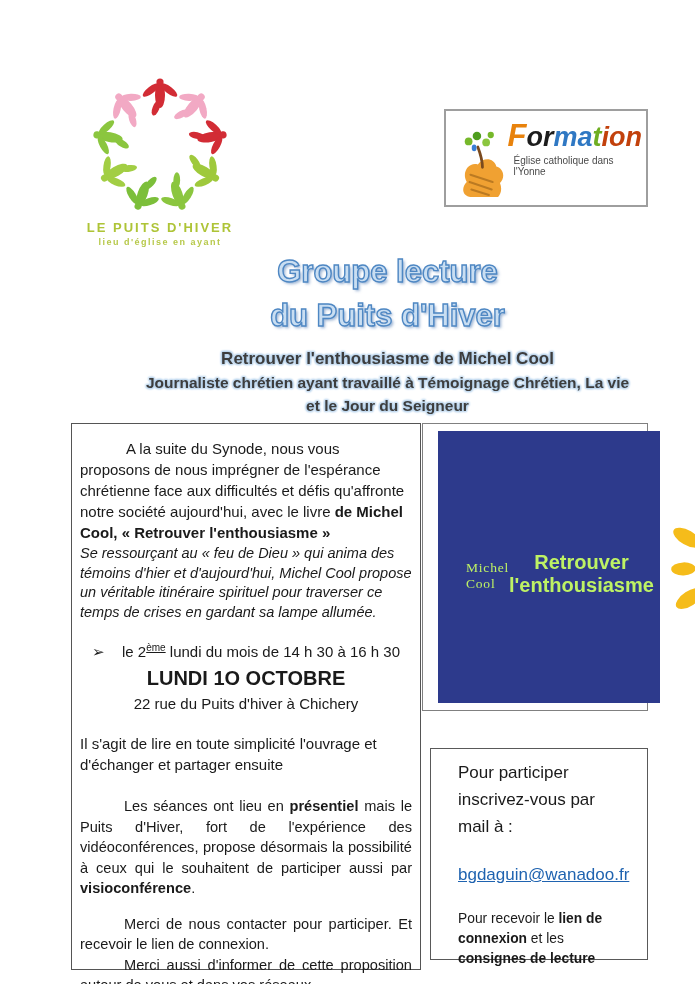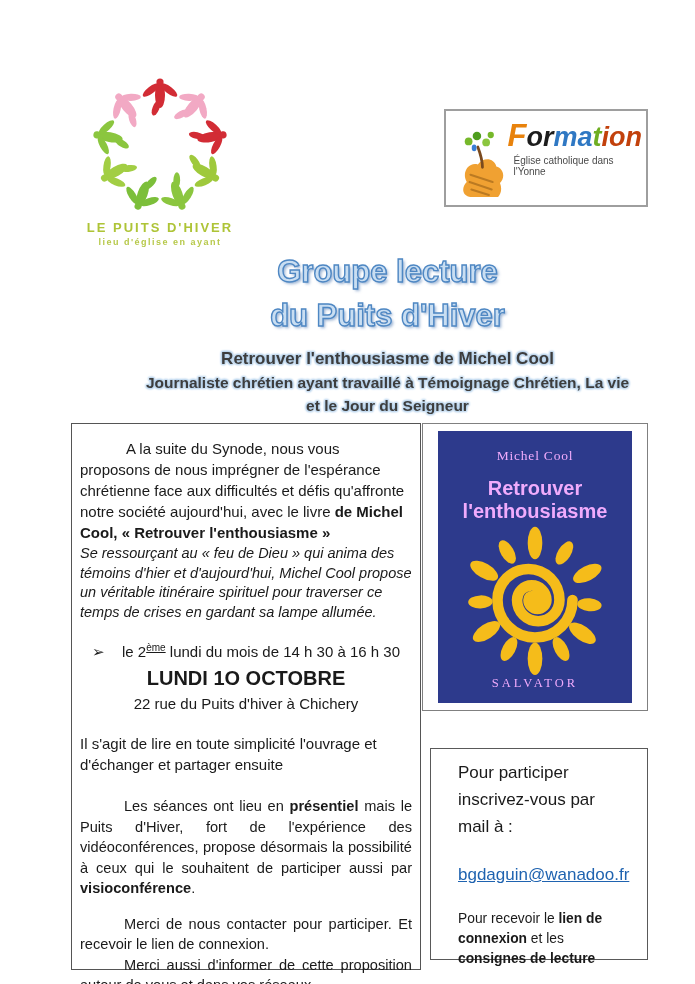--- a/index.html
+++ b/index.html
@@ -51,22 +51,22 @@
   .p-seances{margin-top:21px !important;text-indent:44px;text-align:justify;
              font-size:14.6px;line-height:20.5px;}
   .p-merci{margin-top:15px !important;text-indent:44px;text-align:justify;
            font-size:14.6px;line-height:20.5px;}
   .p-merci2{text-indent:44px;text-align:justify;font-size:14.6px;line-height:20.5px;}
   sup{font-size:10px;text-decoration:underline;}
 
   
   .book-box{position:absolute;left:422px;top:423px;width:226px;height:288px;
             border:1px solid #808080;box-sizing:border-box;padding:7px 15px;background:#fff;}
-  .book-cover{width:100%;height:100%;background:#2d3a8c;display:flex;flex-direction:column;
-              align-items:center;color:#f0abfc;}
+  .book-cover{width:100%;height:100%;background:#2d3a8c;display:flex;flex-direction:row;
+              align-items:center;color:#bef264;padding-left:28px;}
   .book-author{font-family:"Liberation Serif",serif;font-size:13.5px;letter-spacing:.8px;
                margin-top:17px;}
   .book-title{font-weight:bold;font-size:20px;line-height:23px;text-align:center;margin-top:13px;}
   .book-sun{flex:1;display:flex;align-items:center;justify-content:center;}
   .book-pub{font-family:"Liberation Serif",serif;font-size:12.5px;letter-spacing:3px;
             margin-bottom:12px;}
 
   
   .part-box{position:absolute;left:430px;top:748px;width:218px;height:212px;
             border:1px solid #595959;box-sizing:border-box;padding:10px 27px;}

